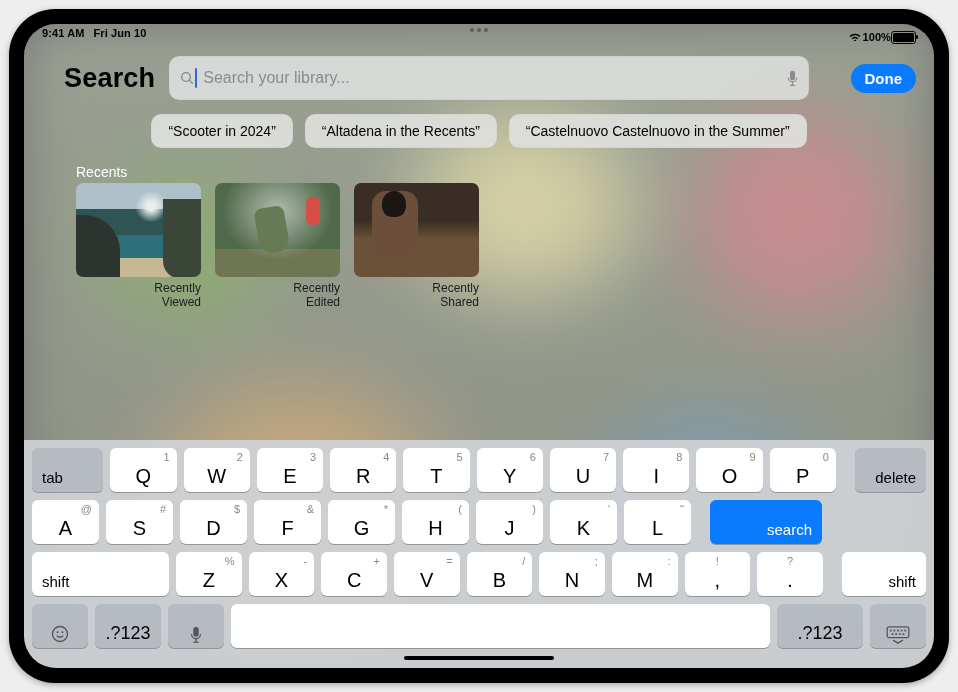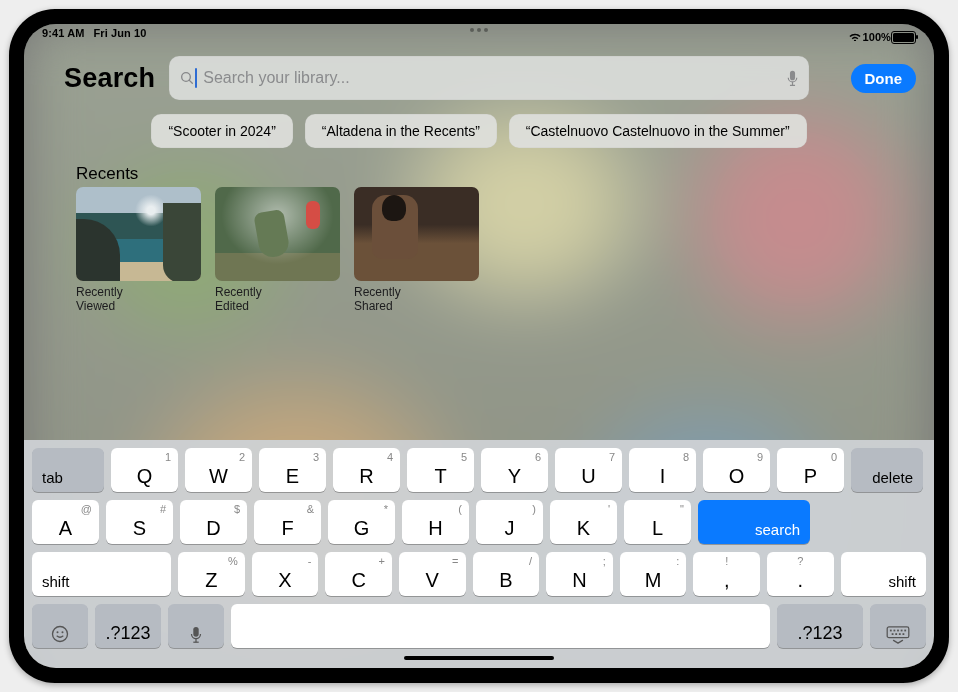--- a/index.html
+++ b/index.html
@@ -99,26 +99,27 @@
   .chip{
     background:rgba(222,223,220,.92);
     border:none;border-radius:10px;
     padding:9px 17px;
     font-size:14px;color:#000;
     cursor:pointer;
     box-shadow:inset 0 0 0 .5px rgba(0,0,0,.05);
   }
 
   .sect-label{
-    font-size:17px;color:#000000;
+    font-size:14px;color:#ffffff;
     margin:16px 0 3px 52px;
   }
   .recents{
     display:flex;gap:14px;
     margin-left:52px;
+    text-align:right;
   }
   .card{width:125px;cursor:pointer;}
   .thumb{
     width:125px;height:94px;border-radius:7px;background:#556;overflow:hidden;
     position:relative;
   }
   .card .lbl{font-size:12px;color:#1c1c1e;margin-top:5px;line-height:1.15;white-space:pre-line;}
   
   .t1{background:
         radial-gradient(40px 40px at 60% 25%,#e9eef0 10%,transparent 40%),
@@ -155,21 +156,21 @@
     height:44px;
     font-family:inherit;
   }
   .key .sub{
     position:absolute;top:3px;right:7px;
     font-size:11px;color:#888;
   }
   .key .sublc{position:absolute;top:3px;left:0;right:0;text-align:center;font-size:11px;color:#888;}
   .key.gray{background:#b6bbc2;}
   .key.fn{font-size:15px;justify-content:flex-start;padding-left:10px;padding-bottom:6px;align-items:flex-end;}
-  .key.fnr{justify-content:flex-end;padding-right:10px;padding-left:0;}
+  .key.fnr{justify-content:flex-end;padding-right:10px;padding-left:0;margin-left:12px;}
   .key.blue{background:#0a7aff;color:#fff;}
   .key.center{justify-content:center;}
   .key.small{font-size:18px;}
   .key svg{width:20px;height:20px;}
 
   .homebar{
     width:150px;height:4px;background:#000;border-radius:3px;
     margin:3px auto 0;
   }
 </style>

